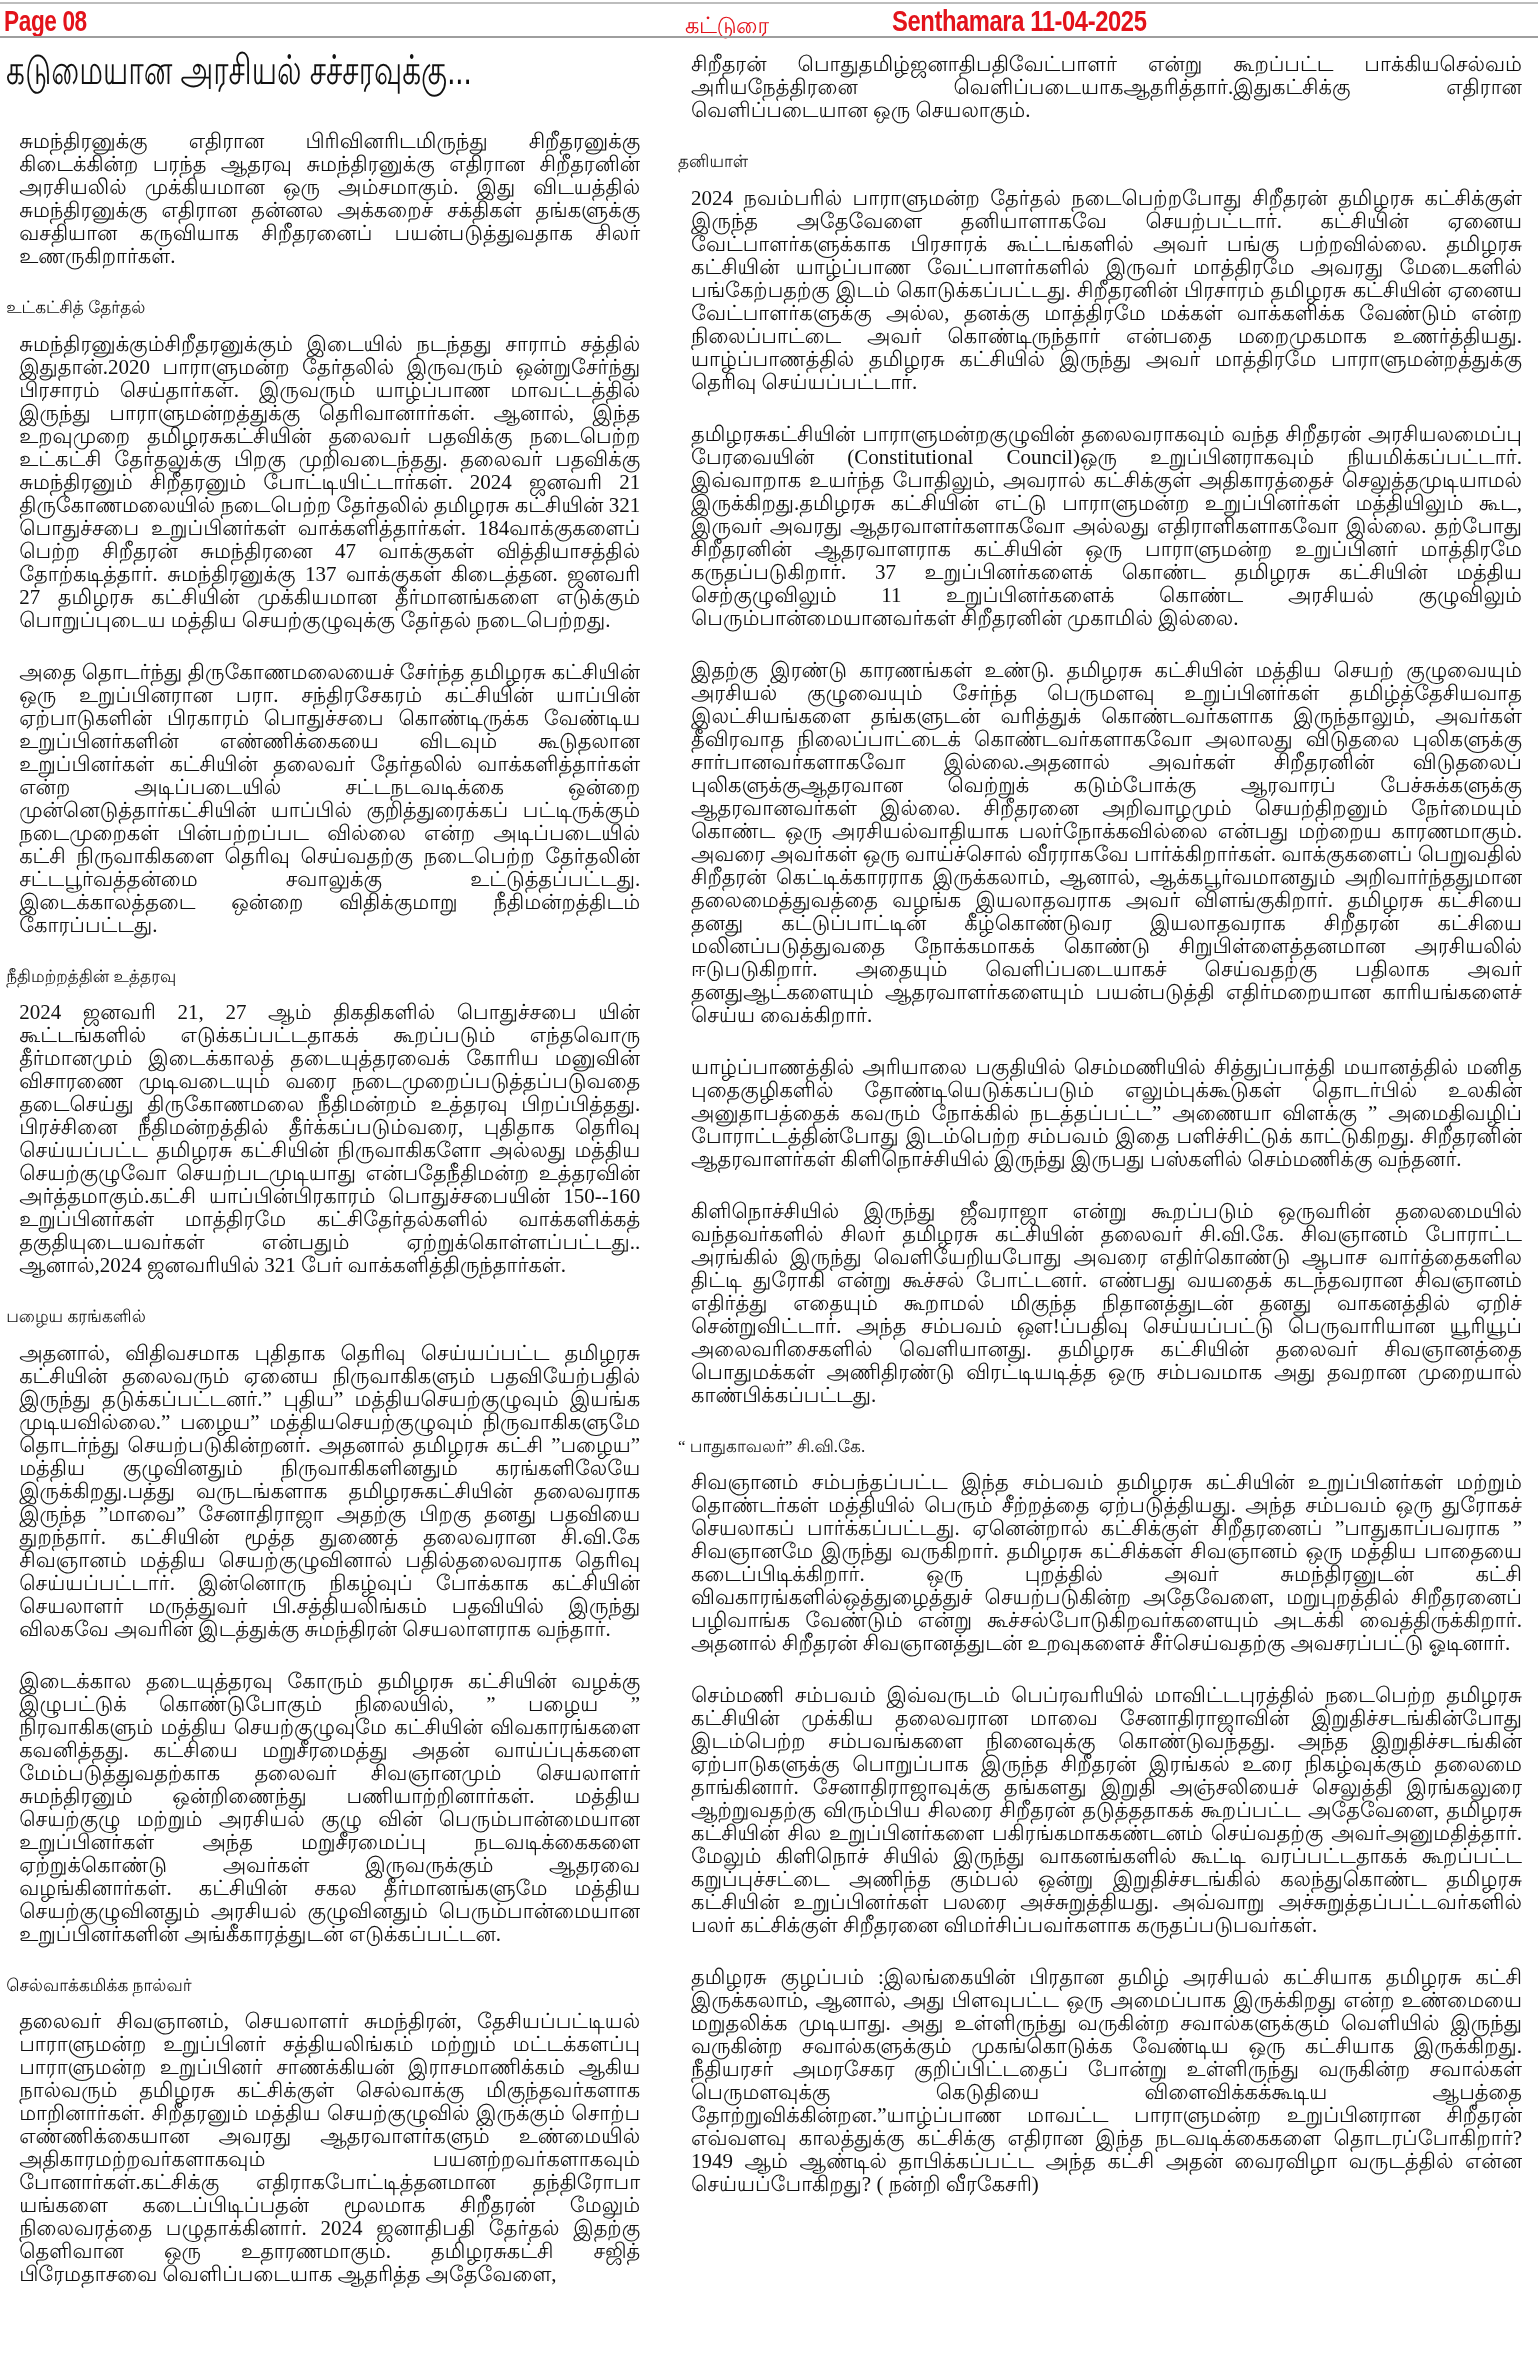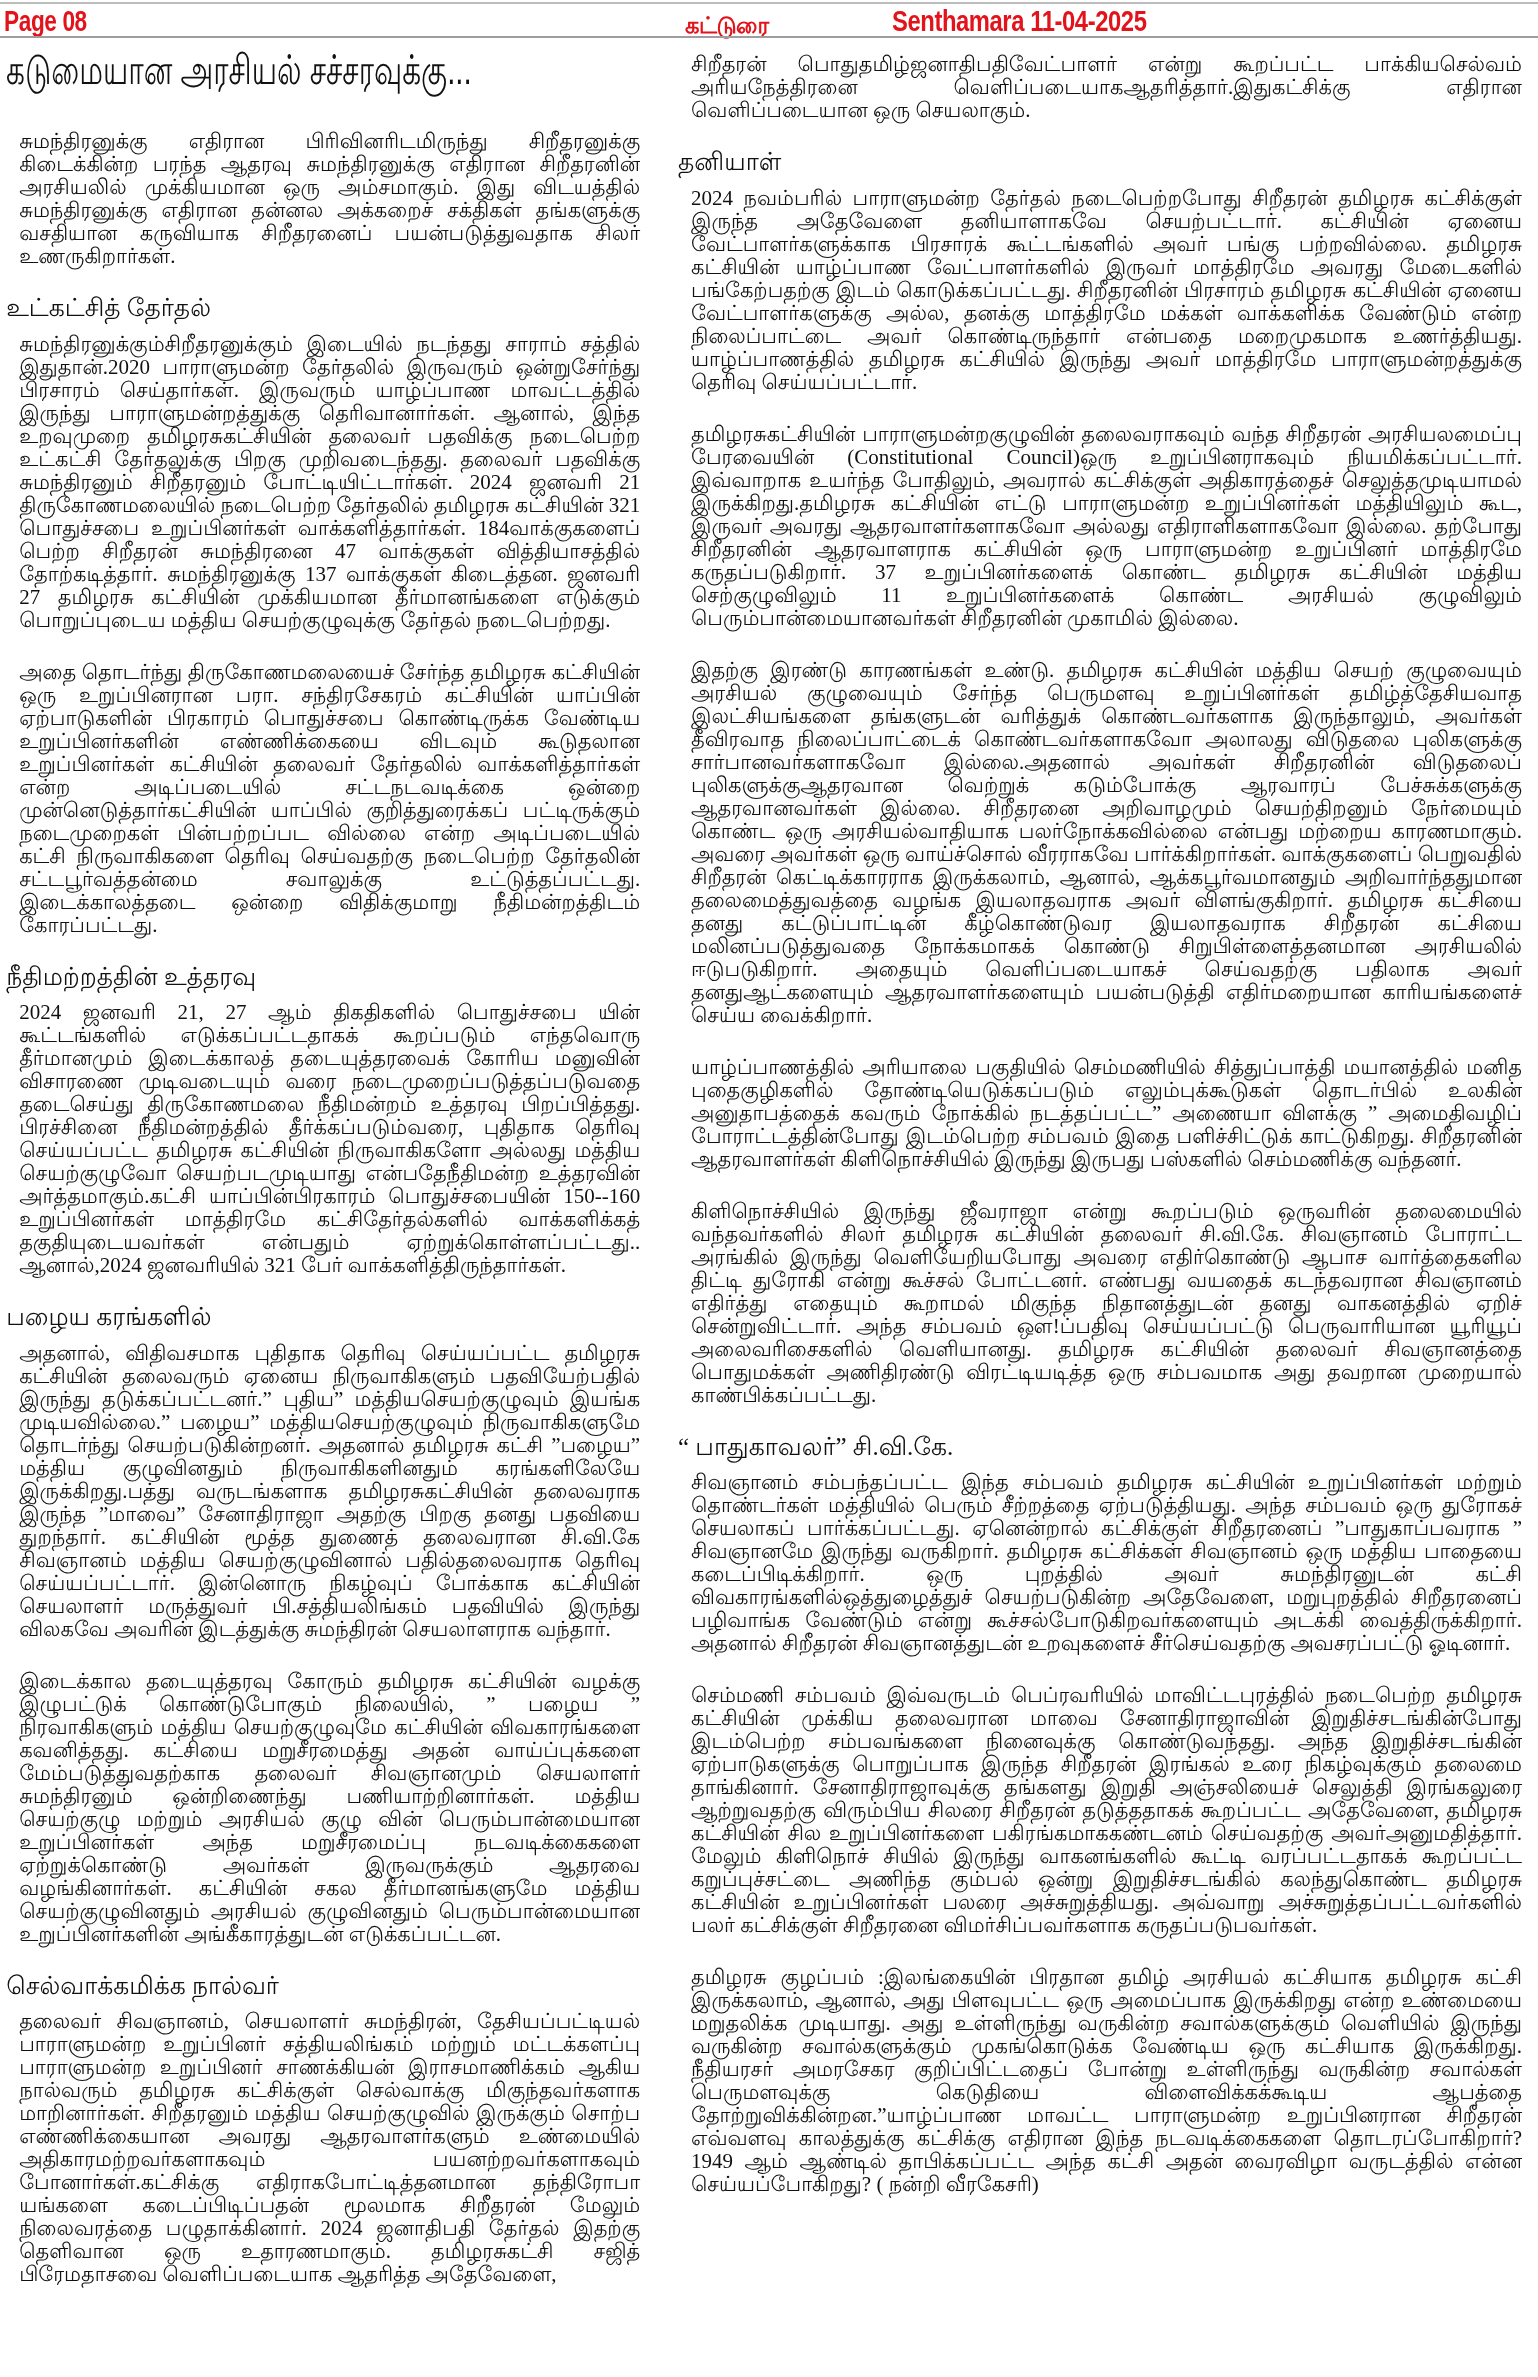--- a/index.html
+++ b/index.html
@@ -5,33 +5,33 @@
   html, body { margin: 0; padding: 0; background: #ffffff; }
   body { width: 1538px; height: 2377px; position: relative; overflow: hidden;
          font-family: "Liberation Serif", "DejaVu Serif", serif; color: #111; }
   .topline { position: absolute; left: 0; right: 0; top: 2.1px; height: 2.1px; background: #bdbdbd; }
   .header { position: absolute; left: 0; right: 0; top: 4.1px; height: 14px; }
   .header .left, .header .right, .header .center {
     position: absolute; top: 3.1px; color: #e3131b; font-family: "Liberation Sans", "DejaVu Sans", sans-serif;
     font-weight: bold; font-size: 29px; line-height: 29px; transform: scaleX(0.78); transform-origin: left top; letter-spacing: -0.5px;
   }
   .header .left { left: 4.1px; }
-  .header .center { left: 685px; font-weight: bold; font-size: 22.6px; top: 7.2px; transform: none; }
+  .header .center { left: 685px; font-weight: normal; font-size: 22.6px; top: 7.2px; transform: none; }
   .header .right { left: 892px; transform: scaleX(0.82); }
   .headrule { position: absolute; left: 0; right: 0; top: 36px; height: 1.5px; background: #9e9e9e; }
 
   .col { position: absolute; top: 40px; }
   .col-left { left: 6.2px; width: 647px; }
   .col-right { left: 678px; width: 857px; }
 
   .headline { font-family: "Liberation Sans", "DejaVu Sans", sans-serif; font-size: 41px; line-height: 61px;
               margin: 0 0 29px 0; transform: scaleX(0.72); transform-origin: left top; white-space: nowrap; font-weight: normal; }
 
   .section { margin: 0 0 29px 0; }
-  .subhead { font-size: 25px; line-height: 22.6px; margin: 0; font-weight: normal; }
+  .subhead { font-size: 17px; line-height: 22.6px; margin: 0; font-weight: normal; }
   .para { font-size: 21px; line-height: 23px; margin: 13px; text-align: justify; text-align-last: left; }
 </style>
 </head>
 <body>
 
 <div class="topline"></div>
 <div class="header">
   <div class="left">Page 08</div>
   <div class="center">கட்டுரை</div>
   <div class="right">Senthamara 11-04-2025</div>

